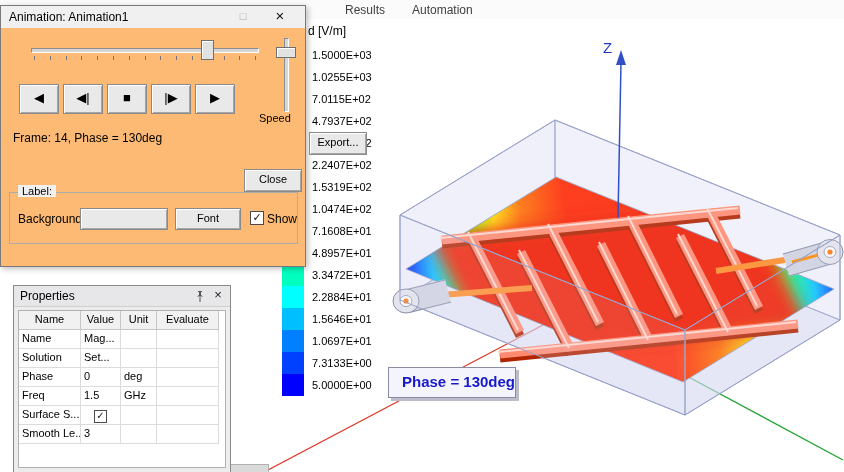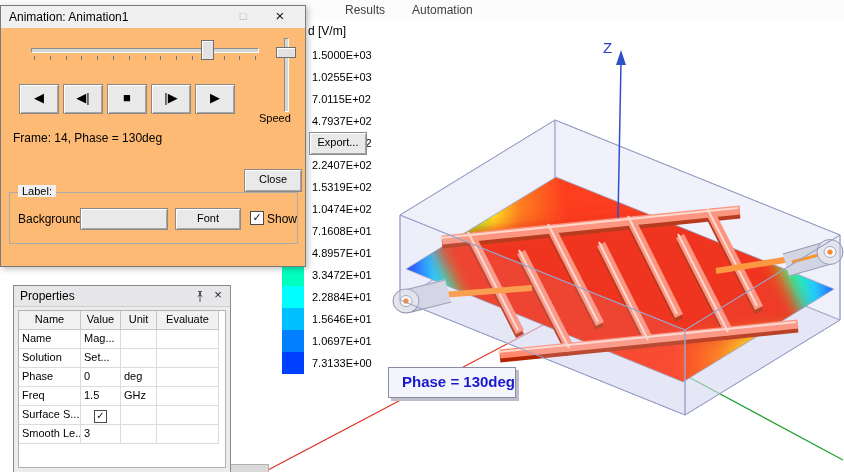--- a/index.html
+++ b/index.html
@@ -256,20 +256,24 @@
       <span class="lval">1.5646E+01</span>
     </div>
   <div class="lrow">
       <div class="lswatch" style="background: rgb(0, 128, 255);"></div>
       <span class="lval">1.0697E+01</span>
     </div>
   <div class="lrow">
       <div class="lswatch" style="background: rgb(0, 64, 255);"></div>
       <span class="lval">7.3133E+00</span>
     </div>
+  <div class="lrow">
+      <div class="lswatch" style="background: rgb(0, 0, 255);"></div>
+      <span class="lval">5.0000E+00</span>
+    </div>
 </div>
 
 <div id="phase-box" class="abs">
   <div id="phase-text">Phase = 130deg</div>
 </div>
 
 <div id="hidden-panel-edge" class="abs"></div>
 
 <div id="anim-dialog" class="abs">
   <div id="anim-title" class="abs">

